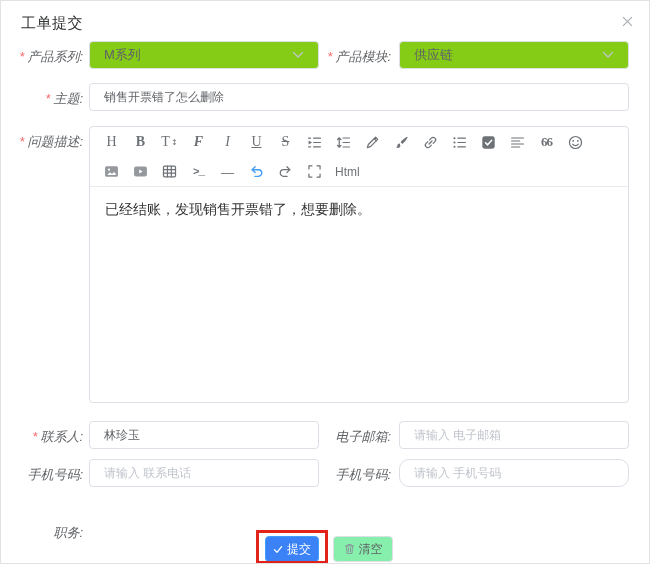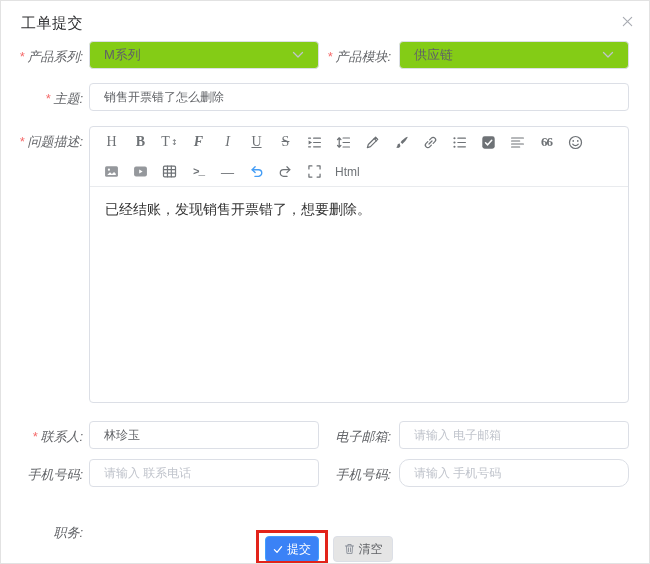--- a/index.html
+++ b/index.html
@@ -42,21 +42,21 @@
   .ic-hr { font-weight:bold; font-size:13px; }
   .ic-html { width:auto; padding:0 6px; font-size:12px; color:#6e7276;
     font-family:"Liberation Sans",sans-serif; }
   .ed-content { padding:11px 15px; font-size:14px; color:#333; line-height:1.6;
     height:216px; cursor:text; }
   .btn { position:absolute; height:26px; border-radius:4px; font-size:12px;
     display:flex; align-items:center; justify-content:center; gap:4px; cursor:pointer;
     font-family:inherit; border:1px solid transparent; }
   .btn-primary { left:264px; top:535px; width:54px; background:#3b82f6;
     border-color:#409eff; color:#fff; }
-  .btn-plain { left:332px; top:535px; width:60px; background:#e5e5e5;
+  .btn-plain { left:332px; top:535px; width:60px; background:#86efac;
     border-color:#dcdfe6; color:#606266; }
   .annot { position:absolute; left:255px; top:529px; width:72px; height:34px;
     border:3px solid #e2231a; pointer-events:none; }
 </style>
 </head>
 <body>
 
 <div class="dialog">
 
   <div class="dlg-title">工单提交</div>

